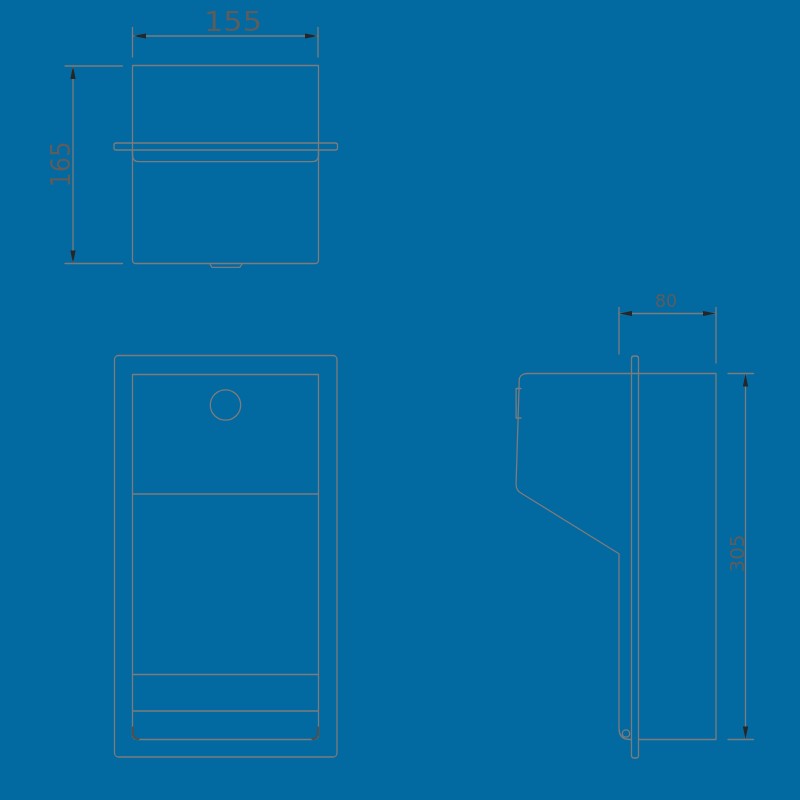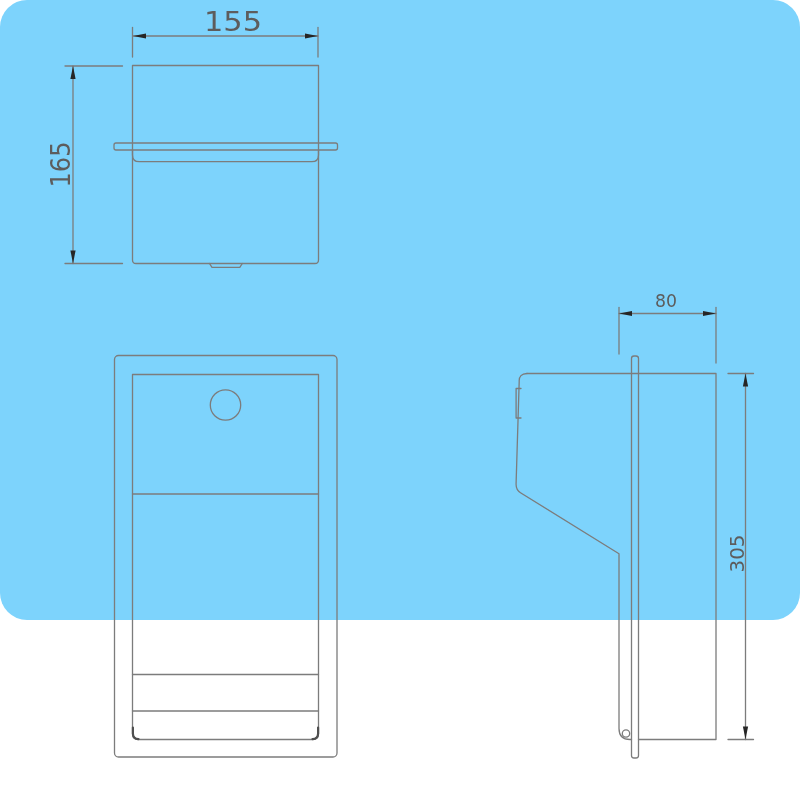--- a/index.html
+++ b/index.html
@@ -6,23 +6,22 @@
     margin: 0;
     padding: 0;
     background: #ffffff;
     width: 800px;
     height: 800px;
     overflow: hidden;
   }
   .canvas {
     position: relative;
     width: 800px;
-    height: 620px;
-    background: #7dd3fc;
-    border-radius: 27px;
+    height: 800px;
+    background: #0369a1;
   }
   svg { display: block; }
   .dim-text {
     font-family: "DejaVu Sans", "Liberation Sans", sans-serif;
   }
 </style>
 </head>
 <body>
 
 <div class="canvas">

